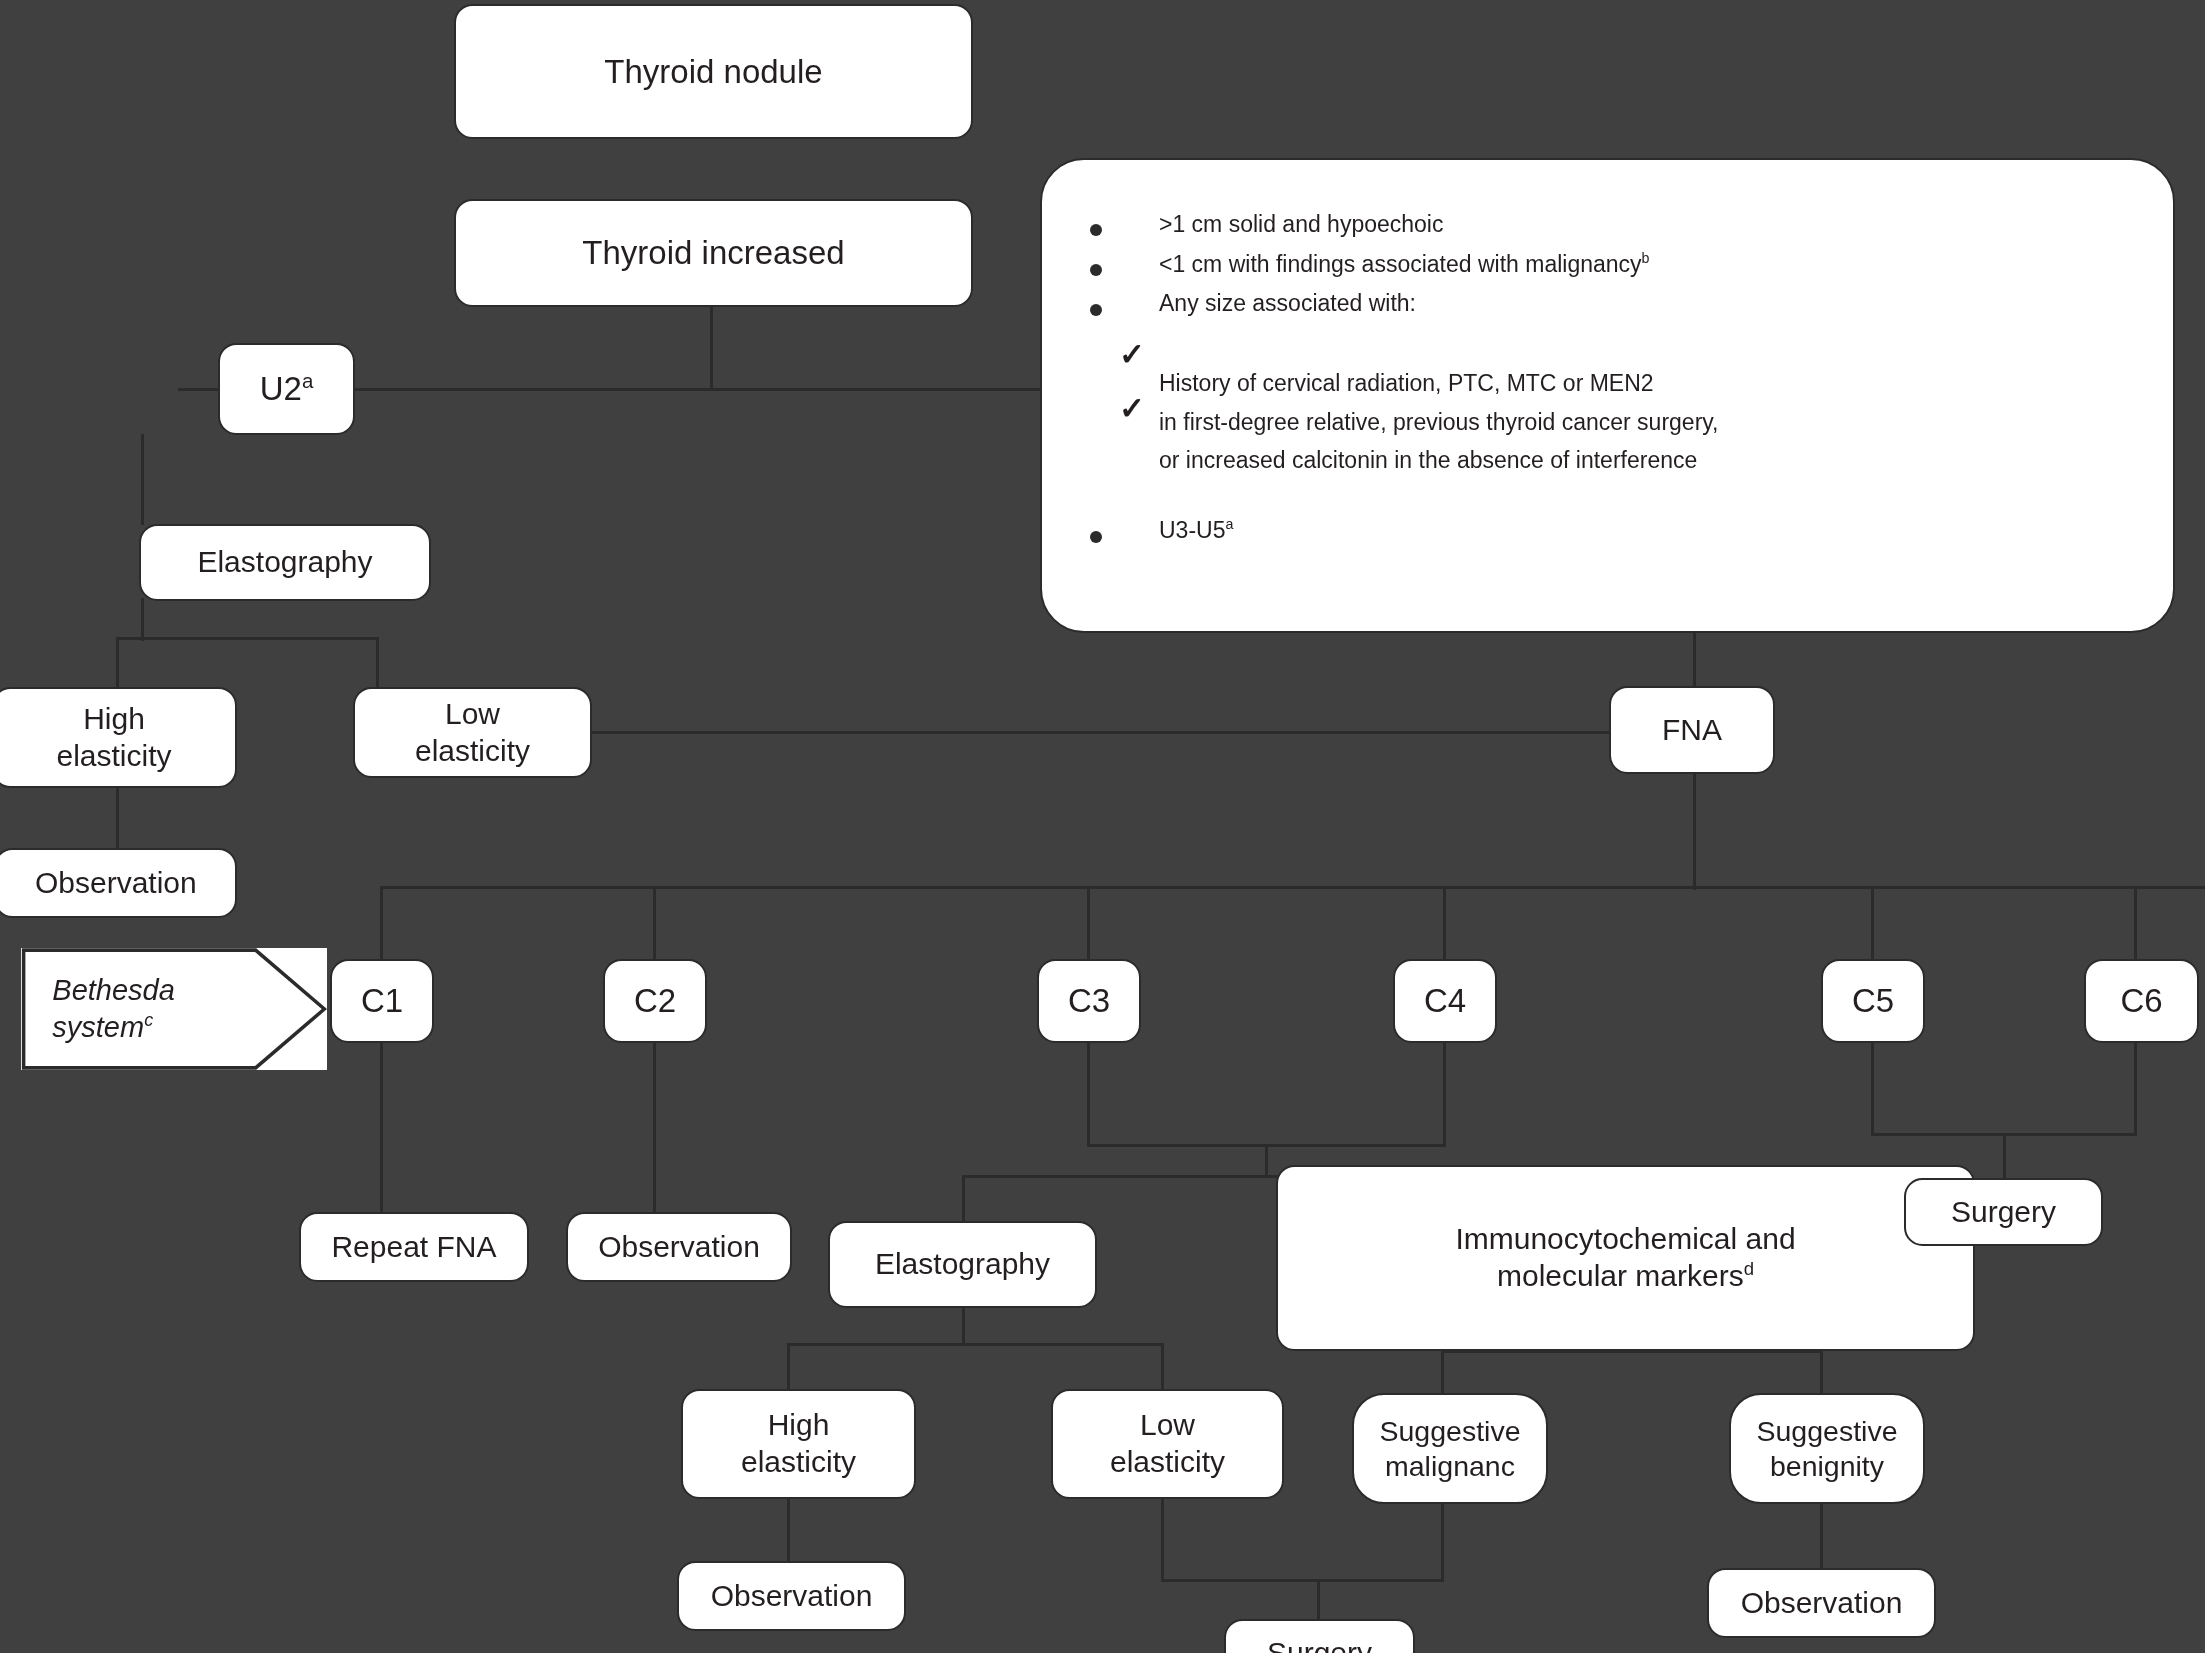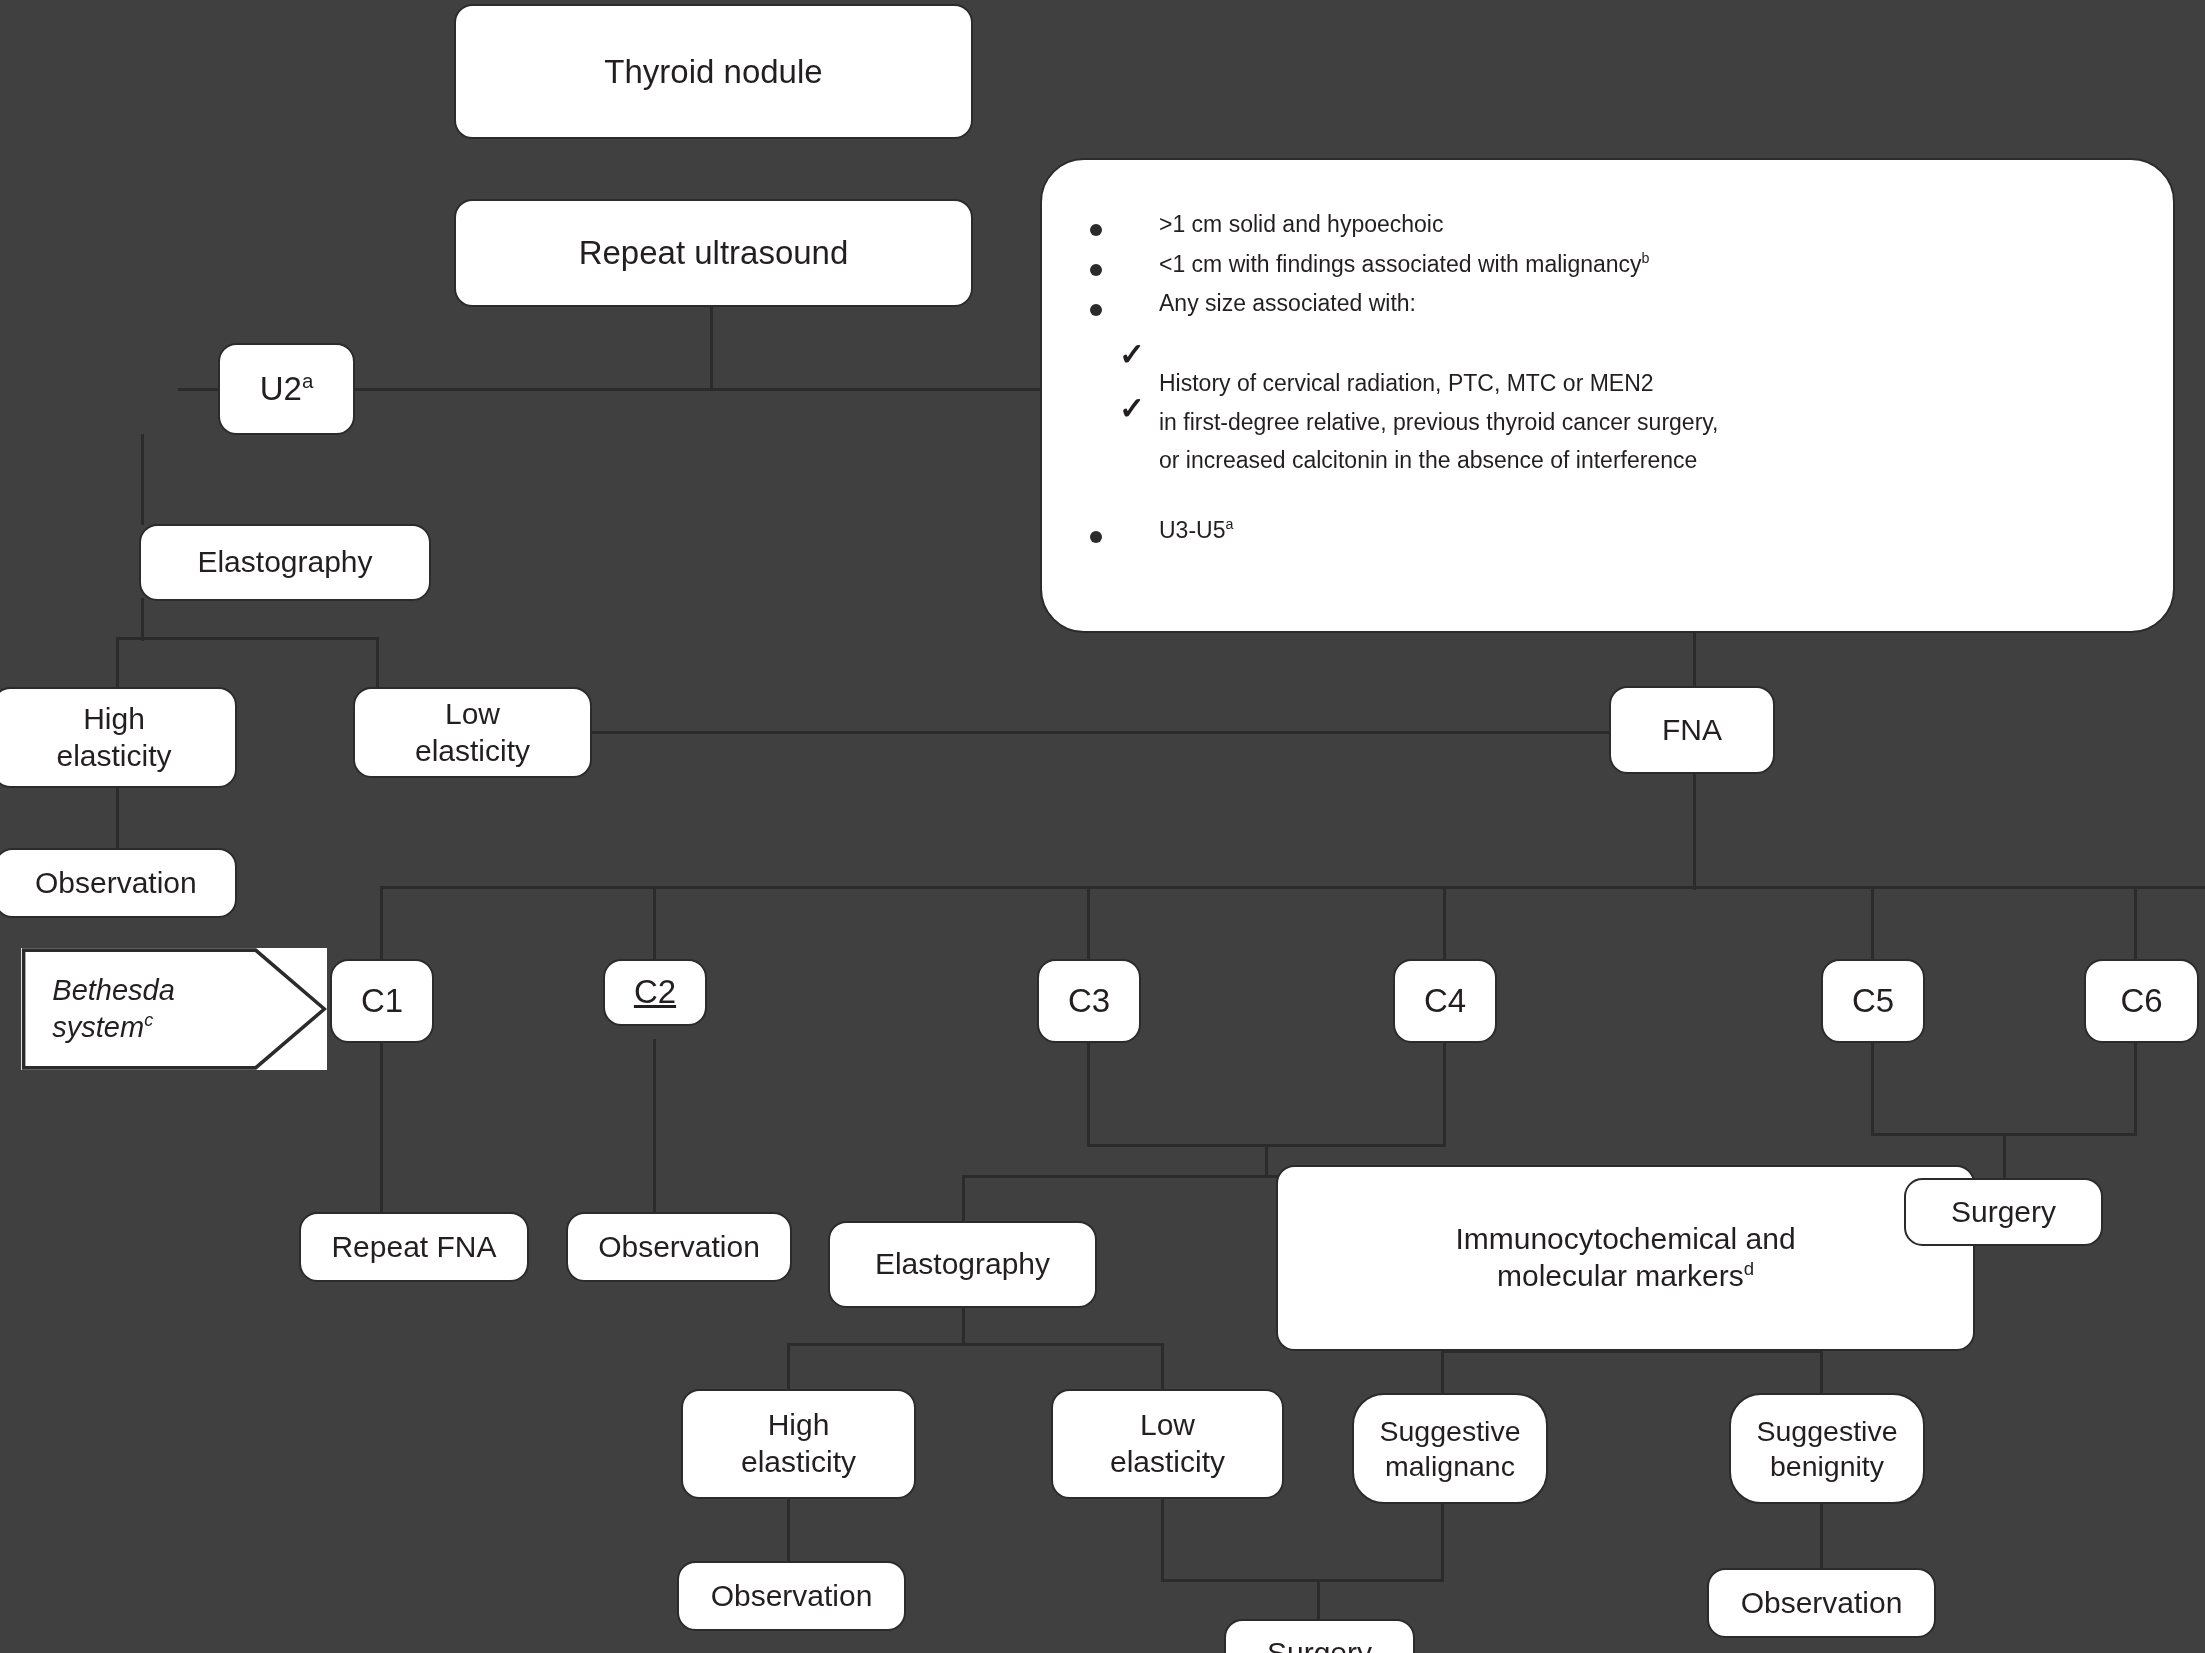--- a/index.html
+++ b/index.html
@@ -165,21 +165,21 @@
   <div class="hline" style="left:1161px; top:1579px; width:283px;"></div>
   <div class="vline" style="left:1317px; top:1579px; height:43px;"></div>
 
   <div class="vline" style="left:1820px; top:1502px; height:68px;"></div>
 
   <div class="node fs-big" style="left:454px; top:4.3px; width:519px; height:135px;">
     <span class="txt">Thyroid nodule</span>
   </div>
 
   <div class="node fs-big" style="left:454px; top:199px; width:519px; height:108px;">
-    <span class="txt">Repeat ultrasound</span>
+    <span class="txt">Thyroid increased</span>
   </div>
 
   <div class="node fs-big" style="left:218px; top:343px; width:137px; height:92px;">
     <span class="txt"><span>U2</span><sup>a</sup></span>
   </div>
 
   <div class="node fs-med" style="left:139px; top:524px; width:292px; height:77px;">
     <span class="txt">Elastography</span>
   </div>
 
@@ -223,21 +223,21 @@
   <div class="pentagon" style="left:21.3px; top:948px; width:306px; height:122px;">
     <svg width="306" height="122" viewBox="0 0 430 172" style="position:absolute; left:0; top:0;">
       <polygon points="3,3 330,3 427,86 330,169 3,169" fill="#ffffff" stroke="#2b2b2b" stroke-width="5"></polygon>
     </svg>
     <div class="plabel"><span>Bethesda</span><br><span>system</span><sup>c</sup></div>
   </div>
 
   <div class="node fs-big" style="left:330px; top:959px; width:104px; height:84px;">
     <span class="txt">C1</span>
   </div>
-  <div class="node fs-big" style="left:603px; top:959px; width:104px; height:67px;text-decoration:underline;">
+  <div class="node fs-big" style="left:603px; top:959px; width:104px; height:84px;">
     <span class="txt">C2</span>
   </div>
   <div class="node fs-big" style="left:1037px; top:959px; width:104px; height:84px;">
     <span class="txt">C3</span>
   </div>
   <div class="node fs-big" style="left:1393px; top:959px; width:104px; height:84px;">
     <span class="txt">C4</span>
   </div>
   <div class="node fs-big" style="left:1821px; top:959px; width:104px; height:84px;">
     <span class="txt">C5</span>

